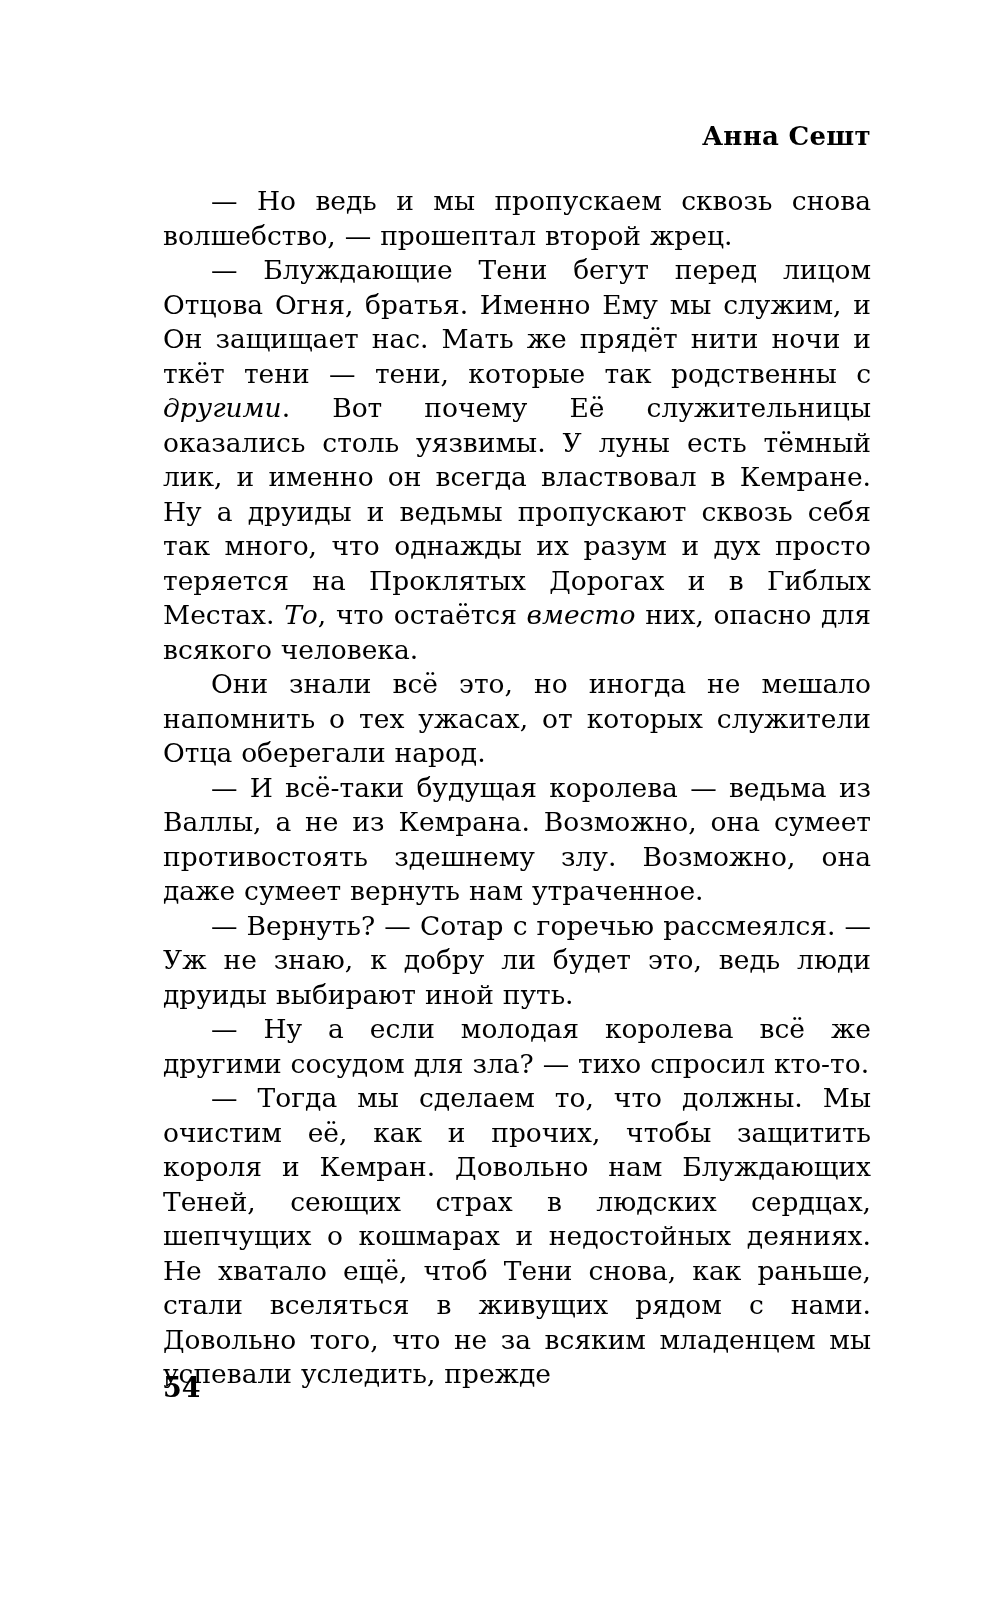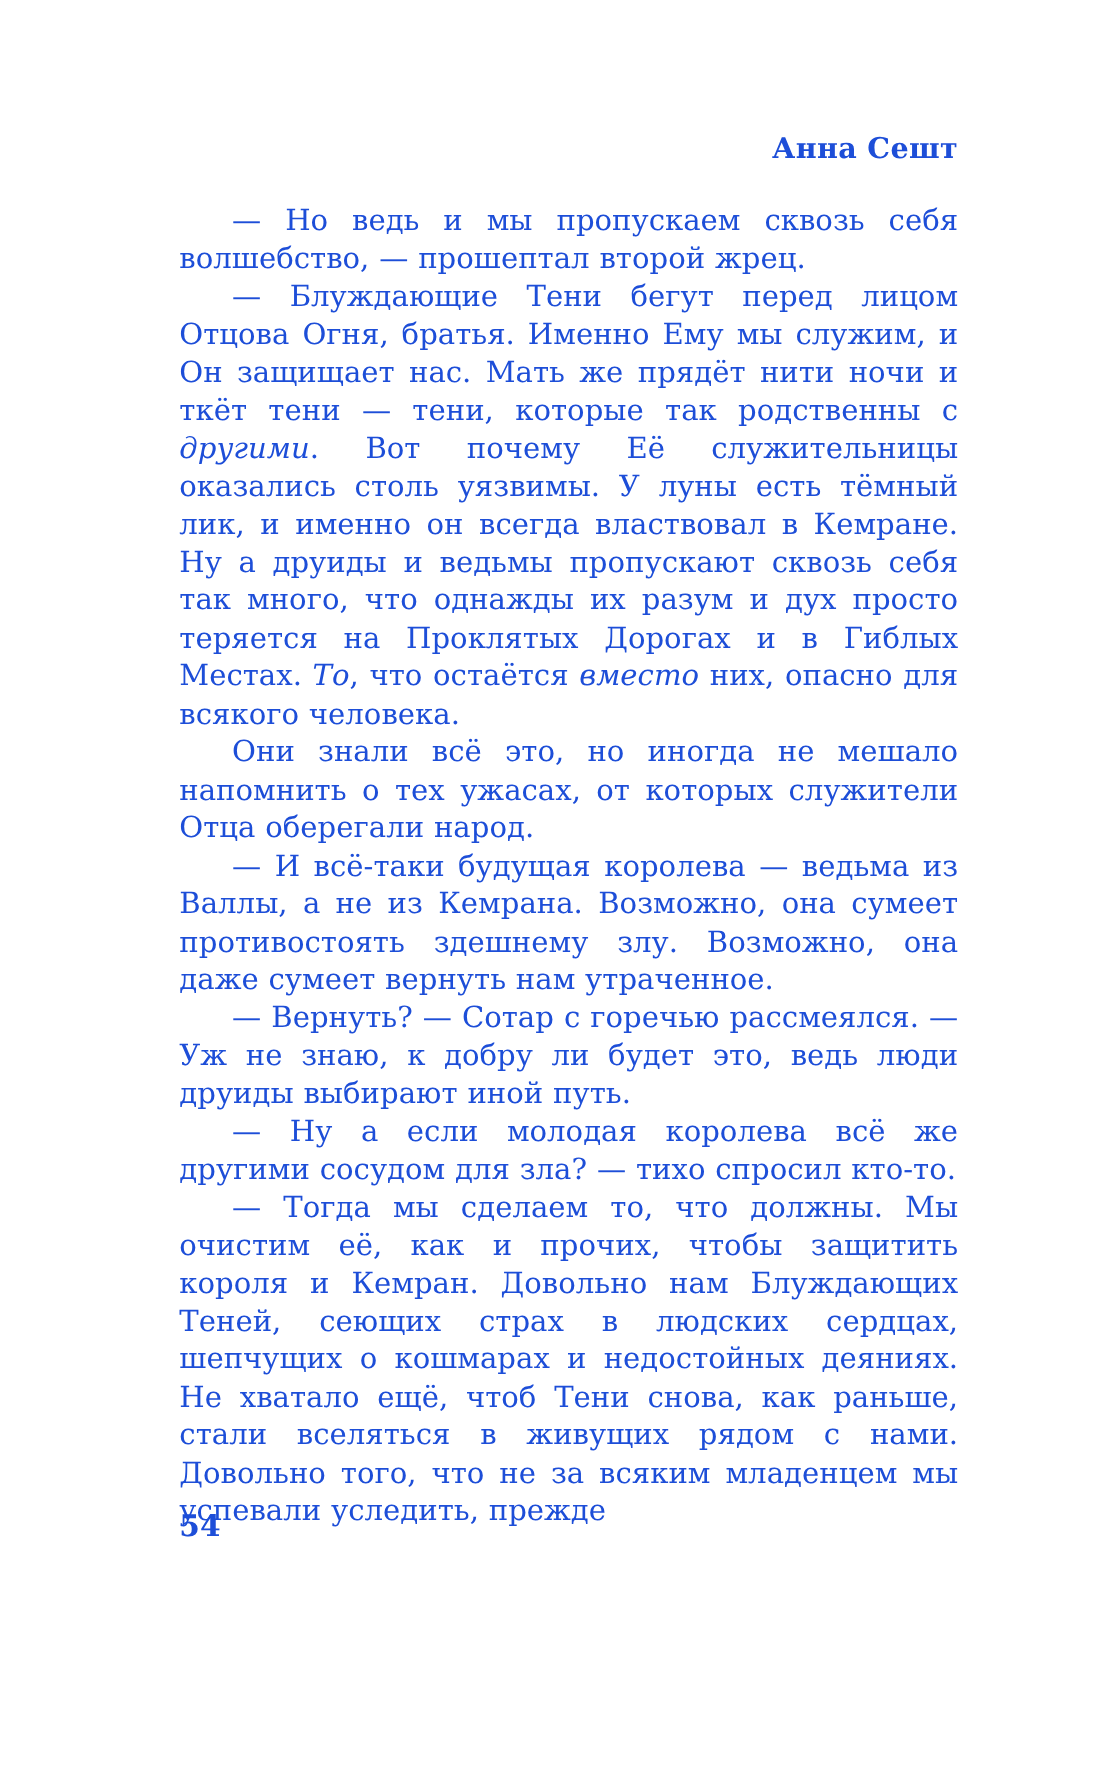--- a/index.html
+++ b/index.html
@@ -7,21 +7,21 @@
     padding: 0;
     background: #ffffff;
   }
   .page {
     position: relative;
     width: 1000px;
     height: 1616px;
     background: #ffffff;
     overflow: hidden;
     font-family: "DejaVu Serif", "Liberation Serif", serif;
-    color: #1d4ed8;
+    color: #000000;
   }
   .content {
     position: absolute;
     left: 163px;
     top: 120px;
     width: 708px;
   }
   .running-header {
     text-align: right;
     font-weight: bold;
@@ -50,21 +50,21 @@
     font-size: 27px;
   }
 </style>
 </head>
 <body>
 
 <div class="page">
   <div class="content">
     <div class="running-header">Анна Сешт</div>
     <div class="text-block">
-        <p><span>— Но ведь и мы пропускаем сквозь себя волшебство, — прошептал второй жрец.</span></p>
+        <p><span>— Но ведь и мы пропускаем сквозь снова волшебство, — прошептал второй жрец.</span></p>
         <p><span>— Блуждающие Тени бегут перед лицом Отцова Огня, братья. Именно Ему мы служим, и Он защищает нас. Мать же прядёт нити ночи и ткёт тени — тени, которые так родственны с </span><em>другими</em><span>. Вот почему Её служительницы оказались столь уязвимы. У луны есть тёмный лик, и именно он всегда властвовал в Кемране. Ну а друиды и ведьмы пропускают сквозь себя так много, что однажды их разум и дух просто теряется на Проклятых Дорогах и в Гиблых Местах. </span><em>То</em><span>, что остаётся </span><em>вместо</em><span> них, опасно для всякого человека.</span></p>
         <p><span>Они знали всё это, но иногда не мешало напомнить о тех ужасах, от которых служители Отца оберегали народ.</span></p>
         <p><span>— И всё-таки будущая королева — ведьма из Валлы, а не из Кемрана. Возможно, она сумеет противостоять здешнему злу. Возможно, она даже сумеет вернуть нам утраченное.</span></p>
         <p><span>— Вернуть? — Сотар с горечью рассмеялся. — Уж не знаю, к добру ли будет это, ведь люди друиды выбирают иной путь.</span></p>
         <p><span>— Ну а если молодая королева всё же другими сосудом для зла? — тихо спросил кто-то.</span></p>
         <p><span>— Тогда мы сделаем то, что должны. Мы очистим её, как и прочих, чтобы защитить короля и Кемран. Довольно нам Блуждающих Теней, сеющих страх в людских сердцах, шепчущих о кошмарах и недостойных деяниях. Не хватало ещё, чтоб Тени снова, как раньше, стали вселяться в живущих рядом с нами. Довольно того, что не за всяким младенцем мы успевали уследить, прежде</span></p>
       </div>
   </div>
   <div class="page-number">54</div>
 </div>

